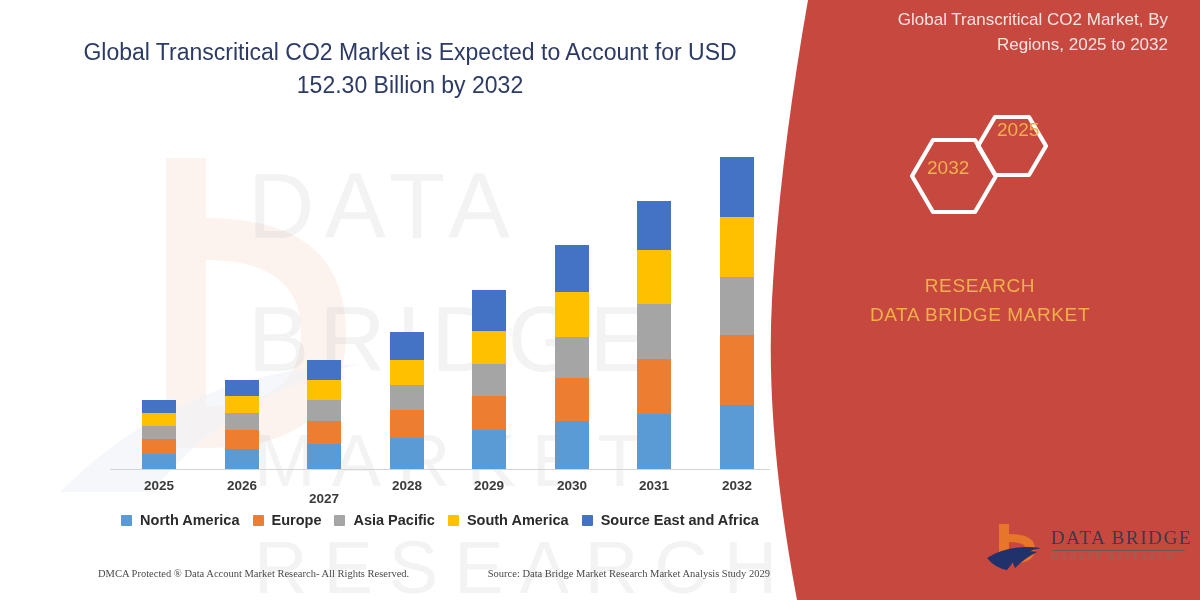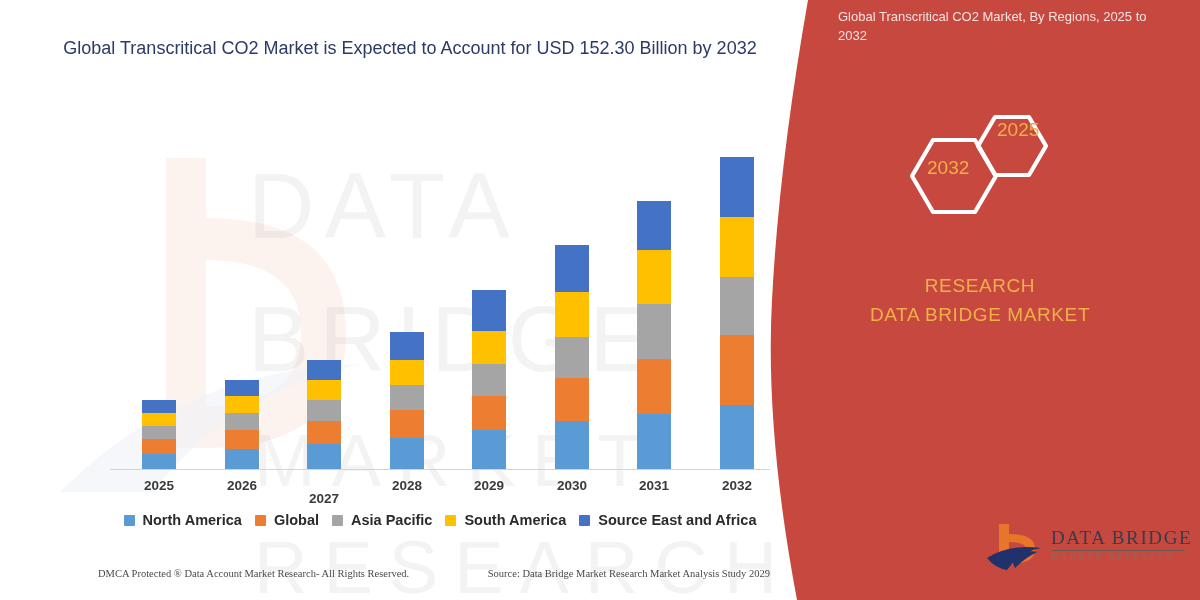--- a/index.html
+++ b/index.html
@@ -27,21 +27,21 @@
     font-family:"Liberation Sans", sans-serif;
   }
   #wm-bigtext .l2 { letter-spacing:16px; font-size:74px; display:block; margin-left:6px; }
   #wm-b { left:96px; top:148px; width:300px; height:330px; opacity:.55; }
   #wm-swoosh { left:60px; top:360px; width:420px; height:140px; opacity:.6; }
 
   
   #chart-title {
     position:absolute; left:60px; top:36px; width:700px;
     text-align:center; color:#2c3a66;
-    font-size:18px; line-height:1.42; font-weight:400;
+    font-size:23px; line-height:1.42; font-weight:400;
   }
 
   
   #plot { position:absolute; left:110px; top:140px; width:660px; height:330px; }
   #axis-line { position:absolute; left:0; bottom:0; width:660px; height:1px; background:#d4d4d4; }
   .bar-group { position:absolute; bottom:1px; width:34px; }
   .seg { width:100%; display:block; }
   .seg-na  { background:#5b9bd5; }
   .seg-eu  { background:#ed7d31; }
   .seg-ap  { background:#a5a5a5; }
@@ -78,22 +78,22 @@
   
   #right-panel {
     position:absolute; left:760px; top:0; width:440px; height:600px;
     pointer-events:none;
   }
   #right-shape { position:absolute; left:0; top:0; width:440px; height:600px; }
   #right-content { position:absolute; left:0; top:0; width:440px; height:600px; }
 
   #right-title {
     position:absolute; left:78px; top:8px; width:330px;
-    color:#f7e3e1;
-    font-size:13px; line-height:1.45; font-weight:400;
+    text-align:right; color:#f7e3e1;
+    font-size:17px; line-height:1.45; font-weight:400;
   }
 
   #hex-wrap { position:absolute; left:140px; top:104px; width:180px; height:140px; }
   .hex-label {
     position:absolute; color:#f0b04a; font-size:19px; font-weight:400;
     font-family:"Liberation Sans", sans-serif;
   }
   #hex-2032-label { left:27px; top:53px; }
   #hex-2025-label { left:97px; top:15px; }
 
@@ -215,21 +215,21 @@
         <span class="xtick" style="left: 592px;">2032</span>
       </div>
 
     <div id="legend">
         <span class="legend-item">
           <span class="legend-swatch" style="background: rgb(91, 155, 213);"></span>
           <span>North America</span>
         </span>
         <span class="legend-item">
           <span class="legend-swatch" style="background: rgb(237, 125, 49);"></span>
-          <span>Global</span>
+          <span>Europe</span>
         </span>
         <span class="legend-item">
           <span class="legend-swatch" style="background: rgb(165, 165, 165);"></span>
           <span>Asia Pacific</span>
         </span>
         <span class="legend-item">
           <span class="legend-swatch" style="background: rgb(255, 192, 0);"></span>
           <span>South America</span>
         </span>
         <span class="legend-item">

